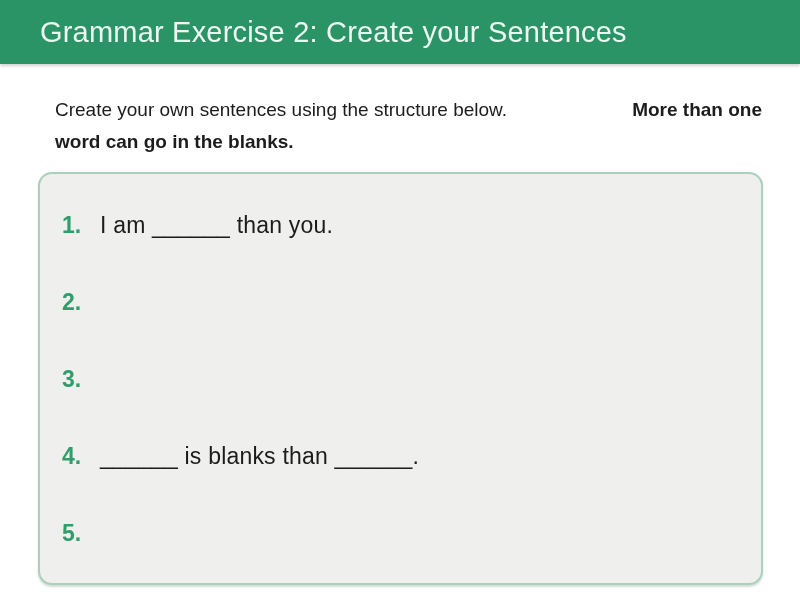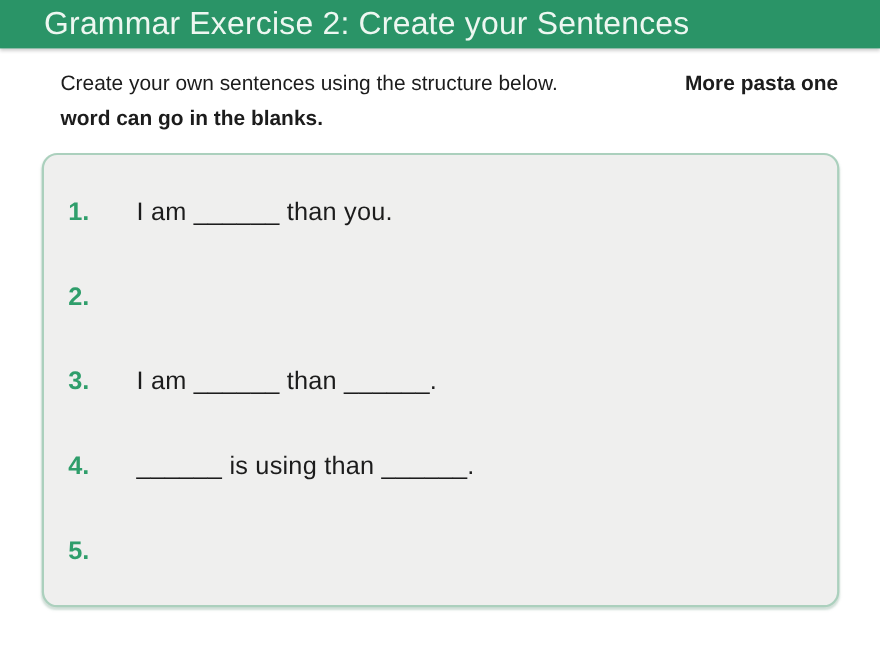--- a/index.html
+++ b/index.html
@@ -20,36 +20,36 @@
     font-family: "Liberation Sans", sans-serif;
   }
   .slide {
     position: relative;
     width: 800px;
     height: 600px;
     background: var(--page-bg);
   }
   .header {
     width: 800px;
-    height: 44px;
+    height: 64px;
     background: var(--header-bg);
     display: flex;
     align-items: center;
     padding-left: 40px;
     box-shadow: 0 2px 3px rgba(0,0,0,0.18);
   }
   .header-title {
     color: var(--header-text);
     font-size: 29px;
     font-weight: 400;
     letter-spacing: 0.2px;
     white-space: nowrap;
   }
   .instructions {
-    margin: 17px 38px 0 55px;
+    margin: 30px 38px 0 55px;
     color: var(--body-text);
     font-size: 19px;
     line-height: 32px;
   }
   .instr-line1 {
     display: flex;
     justify-content: space-between;
     white-space: nowrap;
   }
   .instr-bold { font-weight: 700; }
@@ -74,61 +74,59 @@
   .item-number {
     color: var(--number-green);
     font-weight: 700;
     width: 38px;
     flex: 0 0 38px;
   }
   .item-text {
     color: var(--body-text);
     letter-spacing: 0.2px;
     white-space: nowrap;
-    margin-left: 24px;
   }
 </style>
 </head>
 <body>
 
 <div class="slide">
 
   <div class="header">
     <div class="header-title">Grammar Exercise 2: Create your Sentences</div>
   </div>
 
   <div class="instructions">
     <div class="instr-line1">
       <span>Create your own sentences using the structure below.</span>
-      <span class="instr-bold">More pasta one</span>
+      <span class="instr-bold">More than one</span>
     </div>
     <div class="instr-bold">
       <span>word can go in the blanks.</span>
     </div>
   </div>
 
   <div class="exercise-box">
 
     <div class="item">
       <span class="item-number">1.</span>
       <span class="item-text">I am ______ than you.</span>
     </div>
 
     <div class="item">
       <span class="item-number">2.</span>
     </div>
 
     <div class="item">
       <span class="item-number">3.</span>
-      <span class="item-text">I am ______ than ______.</span>
     </div>
 
     <div class="item">
       <span class="item-number">4.</span>
-      <span class="item-text">______ is using than ______.</span>
+      <span class="item-text">______ is blanks than ______.</span>
     </div>
 
     <div class="item">
       <span class="item-number">5.</span>
     </div>
 
   </div>
 
 </div>
 

